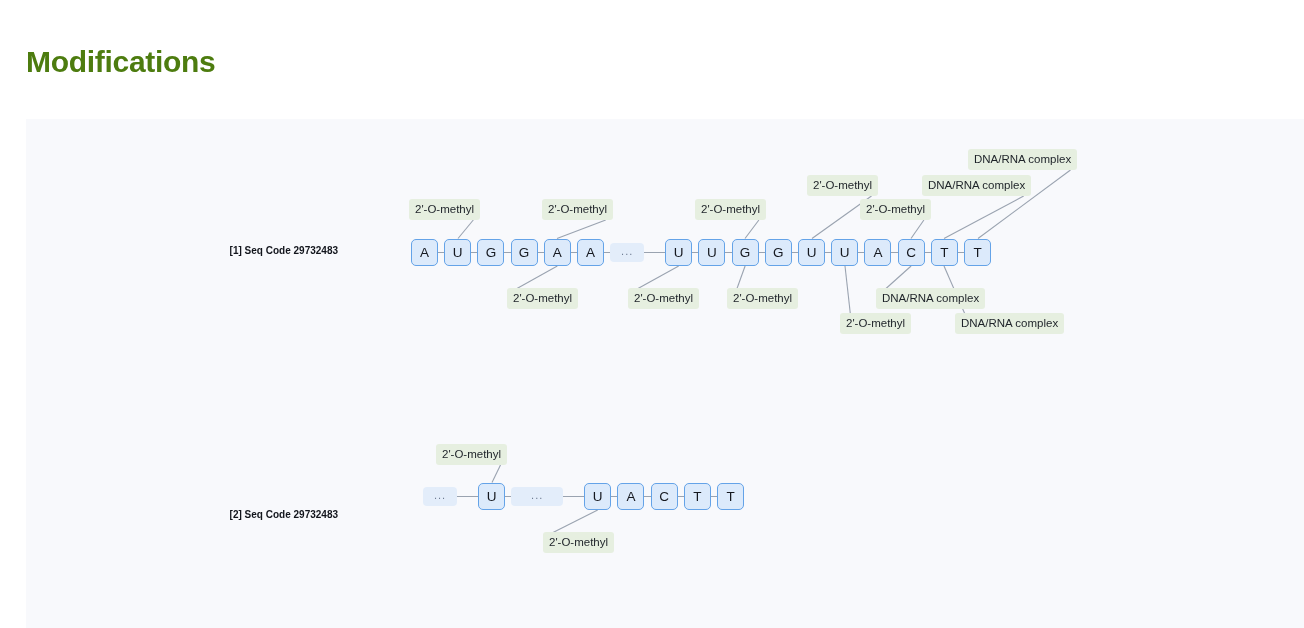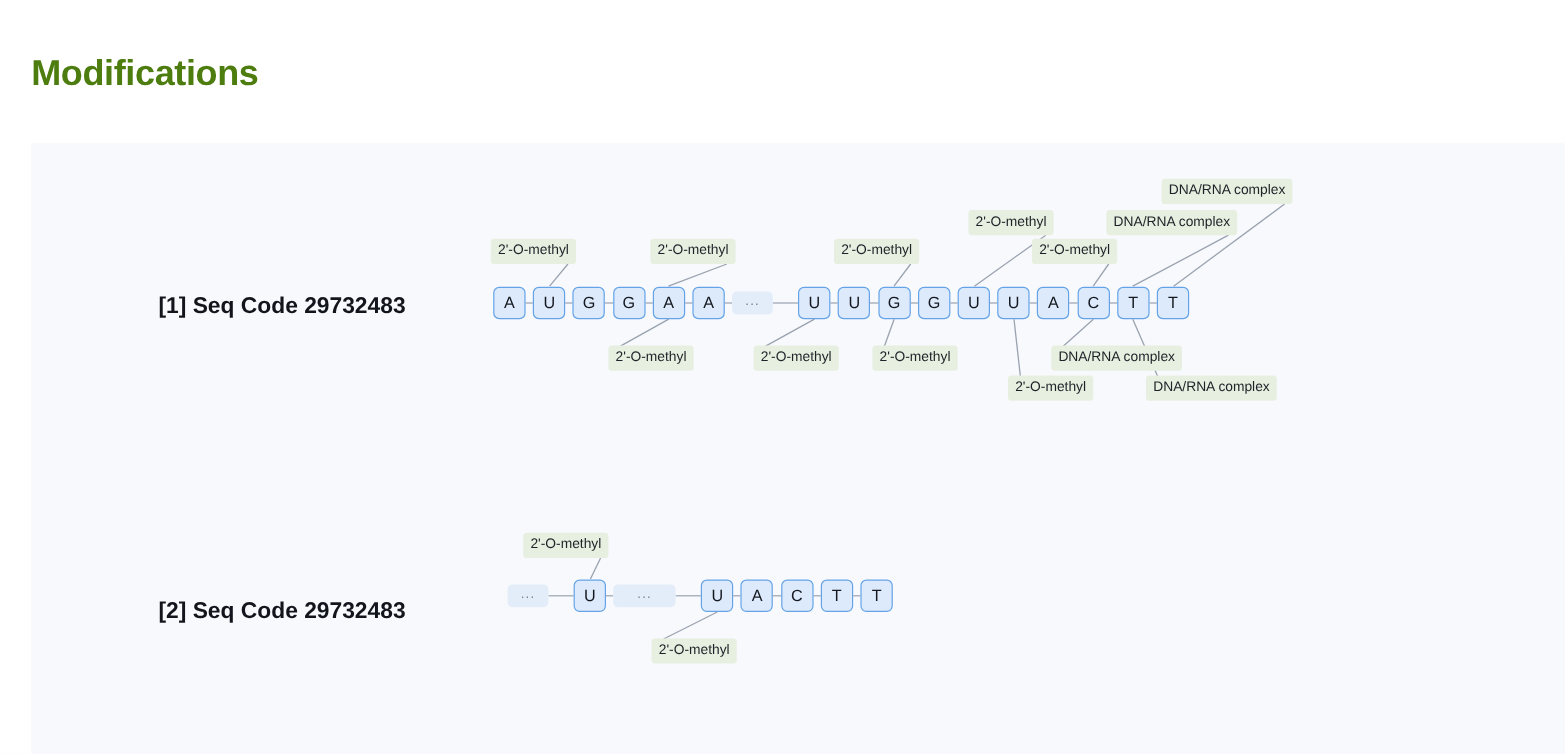--- a/index.html
+++ b/index.html
@@ -29,21 +29,21 @@
     left: 26px;
     top: 119px;
     width: 1278px;
     height: 509px;
     background: #f8f9fc;
     overflow: hidden;
   }
   .seq-row { position: absolute; left: 0; top: 0; width: 100%; height: 100%; }
   .row-label {
     position: absolute;
-    font-size: 19px;
+    font-size: 10px;
     font-weight: bold;
     color: #12151c;
     white-space: nowrap;
     text-align: left;
   }
   .nt-box {
     position: absolute;
     width: 27px;
     height: 27px;
     box-sizing: border-box;
@@ -186,21 +186,21 @@
       <div class="mod-label" style="left: 850px; top: 169px;">DNA/RNA complex</div>
       <svg class="leader" width="25.100000000000364" height="22.5" style="left: 860px; top: 146.5px;">
         <line x1="0" y1="22.5" x2="25.100000000000364" y2="0"></line>
       </svg>
       <div class="mod-label" style="left: 929px; top: 194px;">DNA/RNA complex</div>
       <svg class="leader" width="20.69999999999959" height="47.5" style="left: 918.3px; top: 146.5px;">
         <line x1="20.69999999999959" y1="47.5" x2="0" y2="0"></line>
       </svg>
     </div>
     <div class="seq-row">
-      <div class="row-label" style="right: 966px; top: 380px;">[2] Seq Code 29732483</div>
+      <div class="row-label" style="right: 966px; top: 390px;">[2] Seq Code 29732483</div>
       <div class="connector" style="left: 431px; top: 377px; width: 21px;"></div>
       <div class="connector" style="left: 479px; top: 377px; width: 6.2px;"></div>
       <div class="connector" style="left: 537.2px; top: 377px; width: 21px;"></div>
       <div class="connector" style="left: 585.2px; top: 377px; width: 6.2px;"></div>
       <div class="connector" style="left: 618.4px; top: 377px; width: 6.2px;"></div>
       <div class="connector" style="left: 651.6px; top: 377px; width: 6.2px;"></div>
       <div class="connector" style="left: 684.8px; top: 377px; width: 6.2px;"></div>
       <div class="nt-gap" style="left: 397px; width: 34px; top: 367.5px;">...</div>
       <div class="nt-box" style="left: 452px; width: 27px; top: 363.5px;">U</div>
       <div class="nt-gap" style="left: 485.2px; width: 52px; top: 367.5px;">...</div>

